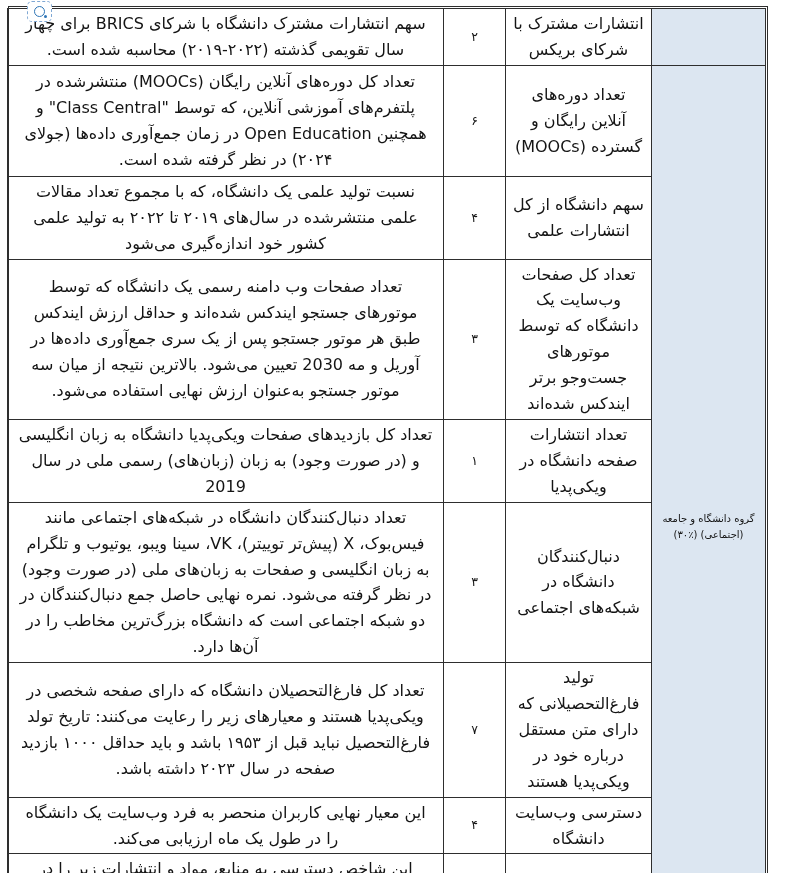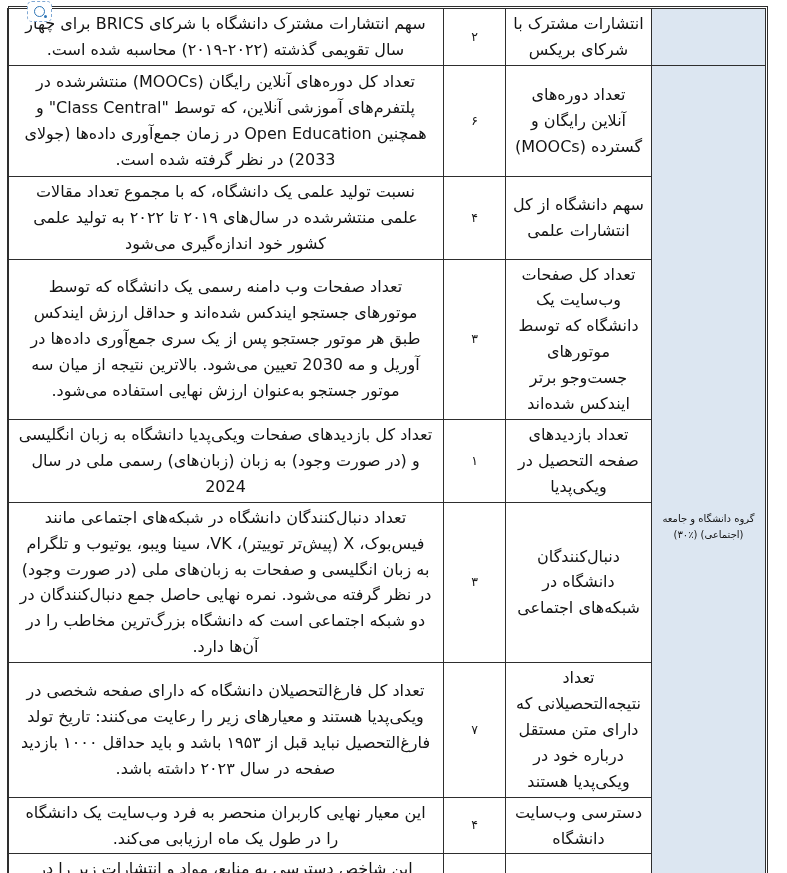--- a/index.html
+++ b/index.html
@@ -71,44 +71,44 @@
       <tr class="r1">
         <td class="group-cell"></td>
         <td class="indicator">انتشارات مشترک با شرکای بریکس</td>
         <td class="weight">۲</td>
         <td class="desc">سهم انتشارات مشترک دانشگاه با شرکای BRICS برای چهار سال تقویمی گذشته (۲۰۲۲-۲۰۱۹) محاسبه شده است.</td>
       </tr>
       <tr class="r2">
         <td class="group-cell" rowspan="8">گروه دانشگاه و جامعه (اجتماعی) (٪۳۰)</td>
         <td class="indicator">تعداد دوره‌های آنلاین رایگان و گسترده (MOOCs)</td>
         <td class="weight">۶</td>
-        <td class="desc">تعداد کل دوره‌های آنلاین رایگان (MOOCs) منتشرشده در پلتفرم‌های آموزشی آنلاین، که توسط "Class Central" و همچنین Open Education در زمان جمع‌آوری داده‌ها (جولای 2033) در نظر گرفته شده است.</td>
+        <td class="desc">تعداد کل دوره‌های آنلاین رایگان (MOOCs) منتشرشده در پلتفرم‌های آموزشی آنلاین، که توسط "Class Central" و همچنین Open Education در زمان جمع‌آوری داده‌ها (جولای ۲۰۲۴) در نظر گرفته شده است.</td>
       </tr>
       <tr class="r3">
         <td class="indicator">سهم دانشگاه از کل انتشارات علمی</td>
         <td class="weight">۴</td>
         <td class="desc">نسبت تولید علمی یک دانشگاه، که با مجموع تعداد مقالات علمی منتشرشده در سال‌های ۲۰۱۹ تا ۲۰۲۲ به تولید علمی کشور خود اندازه‌گیری می‌شود</td>
       </tr>
       <tr class="r4">
         <td class="indicator">تعداد کل صفحات وب‌سایت یک دانشگاه که توسط موتورهای جست‌وجو برتر ایندکس شده‌اند</td>
         <td class="weight">۳</td>
         <td class="desc">تعداد صفحات وب دامنه رسمی یک دانشگاه که توسط موتورهای جستجو ایندکس شده‌اند و حداقل ارزش ایندکس طبق هر موتور جستجو پس از یک سری جمع‌آوری داده‌ها در آوریل و مه 2030 تعیین می‌شود. بالاترین نتیجه از میان سه موتور جستجو به‌عنوان ارزش نهایی استفاده می‌شود.</td>
       </tr>
       <tr class="r5">
-        <td class="indicator">تعداد بازدیدهای صفحه التحصیل در ویکی‌پدیا</td>
+        <td class="indicator">تعداد انتشارات صفحه دانشگاه در ویکی‌پدیا</td>
         <td class="weight">۱</td>
-        <td class="desc">تعداد کل بازدیدهای صفحات ویکی‌پدیا دانشگاه به زبان انگلیسی و (در صورت وجود) به زبان (زبان‌های) رسمی ملی در سال 2024</td>
+        <td class="desc">تعداد کل بازدیدهای صفحات ویکی‌پدیا دانشگاه به زبان انگلیسی و (در صورت وجود) به زبان (زبان‌های) رسمی ملی در سال 2019</td>
       </tr>
       <tr class="r6">
         <td class="indicator">دنبال‌کنندگان دانشگاه در شبکه‌های اجتماعی</td>
         <td class="weight">۳</td>
         <td class="desc">تعداد دنبال‌کنندگان دانشگاه در شبکه‌های اجتماعی مانند فیس‌بوک، X (پیش‌تر توییتر)، VK، سینا ویبو، یوتیوب و تلگرام به زبان انگلیسی و صفحات به زبان‌های ملی (در صورت وجود) در نظر گرفته می‌شود. نمره نهایی حاصل جمع دنبال‌کنندگان در دو شبکه اجتماعی است که دانشگاه بزرگ‌ترین مخاطب را در آن‌ها دارد.</td>
       </tr>
       <tr class="r7">
-        <td class="indicator">تعداد نتیجه‌التحصیلانی که دارای متن مستقل درباره خود در ویکی‌پدیا هستند</td>
+        <td class="indicator">تولید فارغ‌التحصیلانی که دارای متن مستقل درباره خود در ویکی‌پدیا هستند</td>
         <td class="weight">۷</td>
         <td class="desc">تعداد کل فارغ‌التحصیلان دانشگاه که دارای صفحه شخصی در ویکی‌پدیا هستند و معیارهای زیر را رعایت می‌کنند: تاریخ تولد فارغ‌التحصیل نباید قبل از ۱۹۵۳ باشد و باید حداقل ۱۰۰۰ بازدید صفحه در سال ۲۰۲۳ داشته باشد.</td>
       </tr>
       <tr class="r8">
         <td class="indicator">دسترسی وب‌سایت دانشگاه</td>
         <td class="weight">۴</td>
         <td class="desc">این معیار نهایی کاربران منحصر به فرد وب‌سایت یک دانشگاه را در طول یک ماه ارزیابی می‌کند.</td>
       </tr>
       <tr class="r9">
         <td class="indicator">شفافیت</td>

